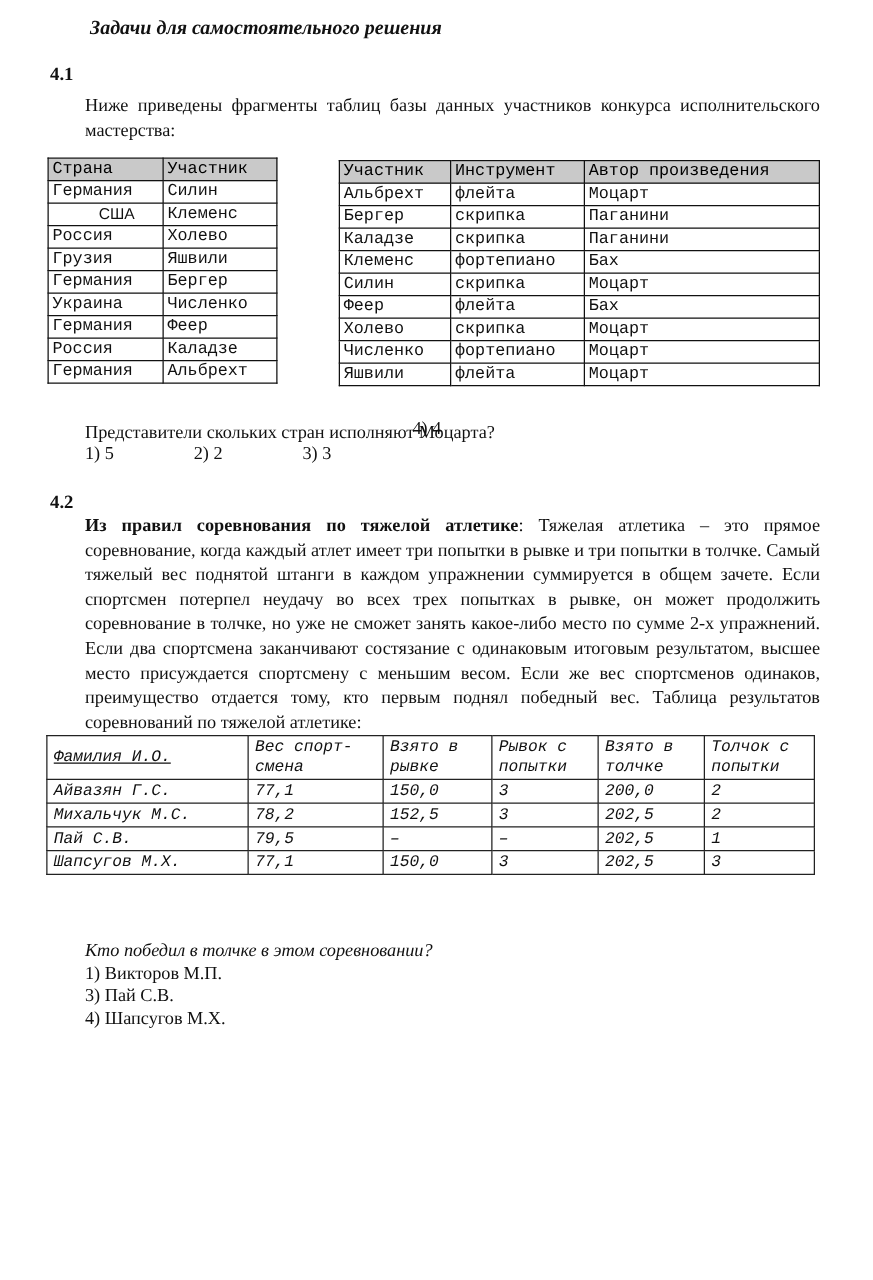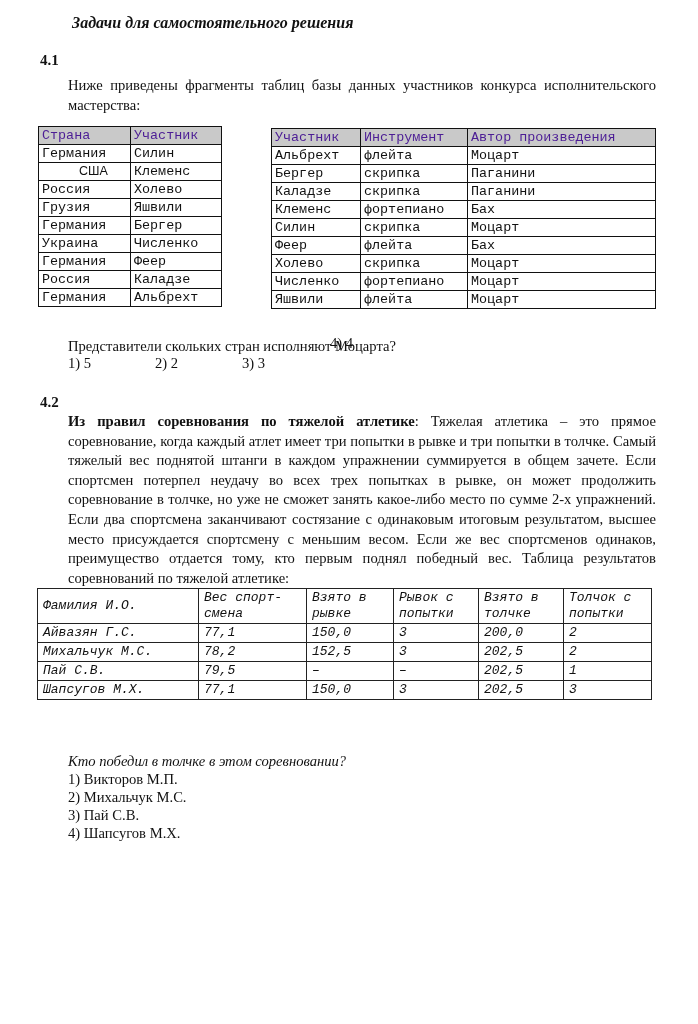--- a/index.html
+++ b/index.html
@@ -7,21 +7,21 @@
   .serif { font-family: "Liberation Serif", "DejaVu Serif", serif; }
   .mono { font-family: "Liberation Mono", "DejaVu Sans Mono", monospace; }
   .abs { position: absolute; }
 
   #section-title { left: 72px; top: 14px; font-size: 16px; font-style: italic; font-weight: bold; }
   .task-num { font-size: 15px; font-weight: bold; }
   .para { font-size: 14.6px; line-height: 19.6px; text-align: justify; }
 
   table { border-collapse: collapse; }
   .t1 td, .t2 td { border: 1.4px solid #111; font-size: 13.4px; padding: 0 3px; height: 17px; line-height: 17px; white-space: nowrap; }
-  .t1 tr.hdr td, .t2 tr.hdr td { background: #c9c9c9; color: #4c1d95; }
+  .t1 tr.hdr td, .t2 tr.hdr td { background: #c9c9c9; color: #000000; }
 
   .t3 td { border: 1px solid #222; font-size: 13px; font-style: italic; padding: 0 5px; height: 18px; line-height: 18px; white-space: nowrap; }
   .t3 tr.hdr td { height: 34px; line-height: 16px; font-size: 13px; }
 
   .answers span { position: absolute; font-size: 14.6px; }
   .q2 div { font-size: 14.6px; line-height: 18px; }
 </style>
 </head>
 <body>
 
@@ -139,21 +139,21 @@
 </div>
 
 <div class="abs serif task-num" style="left:40px; top:394px;">4.2</div>
 <div class="abs serif para" style="left:68px; top:412px; width:588px;">
   <b>Из правил соревнования по тяжелой атлетике</b><span>: Тяжелая атлетика – это прямое соревнование, когда каждый атлет имеет три попытки в рывке и три попытки в толчке. Самый тяжелый вес поднятой штанги в каждом упражнении суммируется в общем зачете. Если спортсмен потерпел неудачу во всех трех попытках в рывке, он может продолжить соревнование в толчке, но уже не сможет занять какое-либо место по сумме 2-х упражнений. Если два спортсмена заканчивают состязание с одинаковым итоговым результатом, высшее место присуждается спортсмену с меньшим весом. Если же вес спортсменов одинаков, преимущество отдается тому, кто первым поднял победный вес. Таблица результатов соревнований по тяжелой атлетике:</span>
 </div>
 
 <table class="abs mono t3" style="left:37px; top:588px; width:615px;">
   <tbody>
       <tr class="hdr">
-    <td style="width:150px;">Фамилия И.О.</td>
+    <td style="width:150px;text-decoration:underline;">Фамилия И.О.</td>
     <td style="width:97px; white-space:normal;">Вес спорт-смена</td>
     <td style="width:76px; white-space:normal;">Взято в рывке</td>
     <td style="width:74px; white-space:normal;">Рывок с попытки</td>
     <td style="width:74px; white-space:normal;">Взято в толчке</td>
     <td style="white-space:normal;">Толчок с попытки</td>
   </tr>
   <tr>
     <td>Айвазян Г.С.</td>
         <td>77,1</td>
         <td>150,0</td>
@@ -184,18 +184,17 @@
         <td>3</td>
         <td>202,5</td>
         <td>3</td>
   </tr>
 </tbody>
   </table>
 
 <div class="abs serif q2" style="left:68px; top:752px;">
   <div style="font-style:italic;">Кто победил в толчке в этом соревновании?</div>
   <div>1) Викторов М.П.</div>
-  <div>2) Михальчук М.С.</div>
   <div>3) Пай С.В.</div>
   <div>4) Шапсугов М.Х.</div>
 </div>
 
 <div class="abs serif" style="left:336px; top:1042px; font-size:18px;">175</div>
 
 </body></html>

